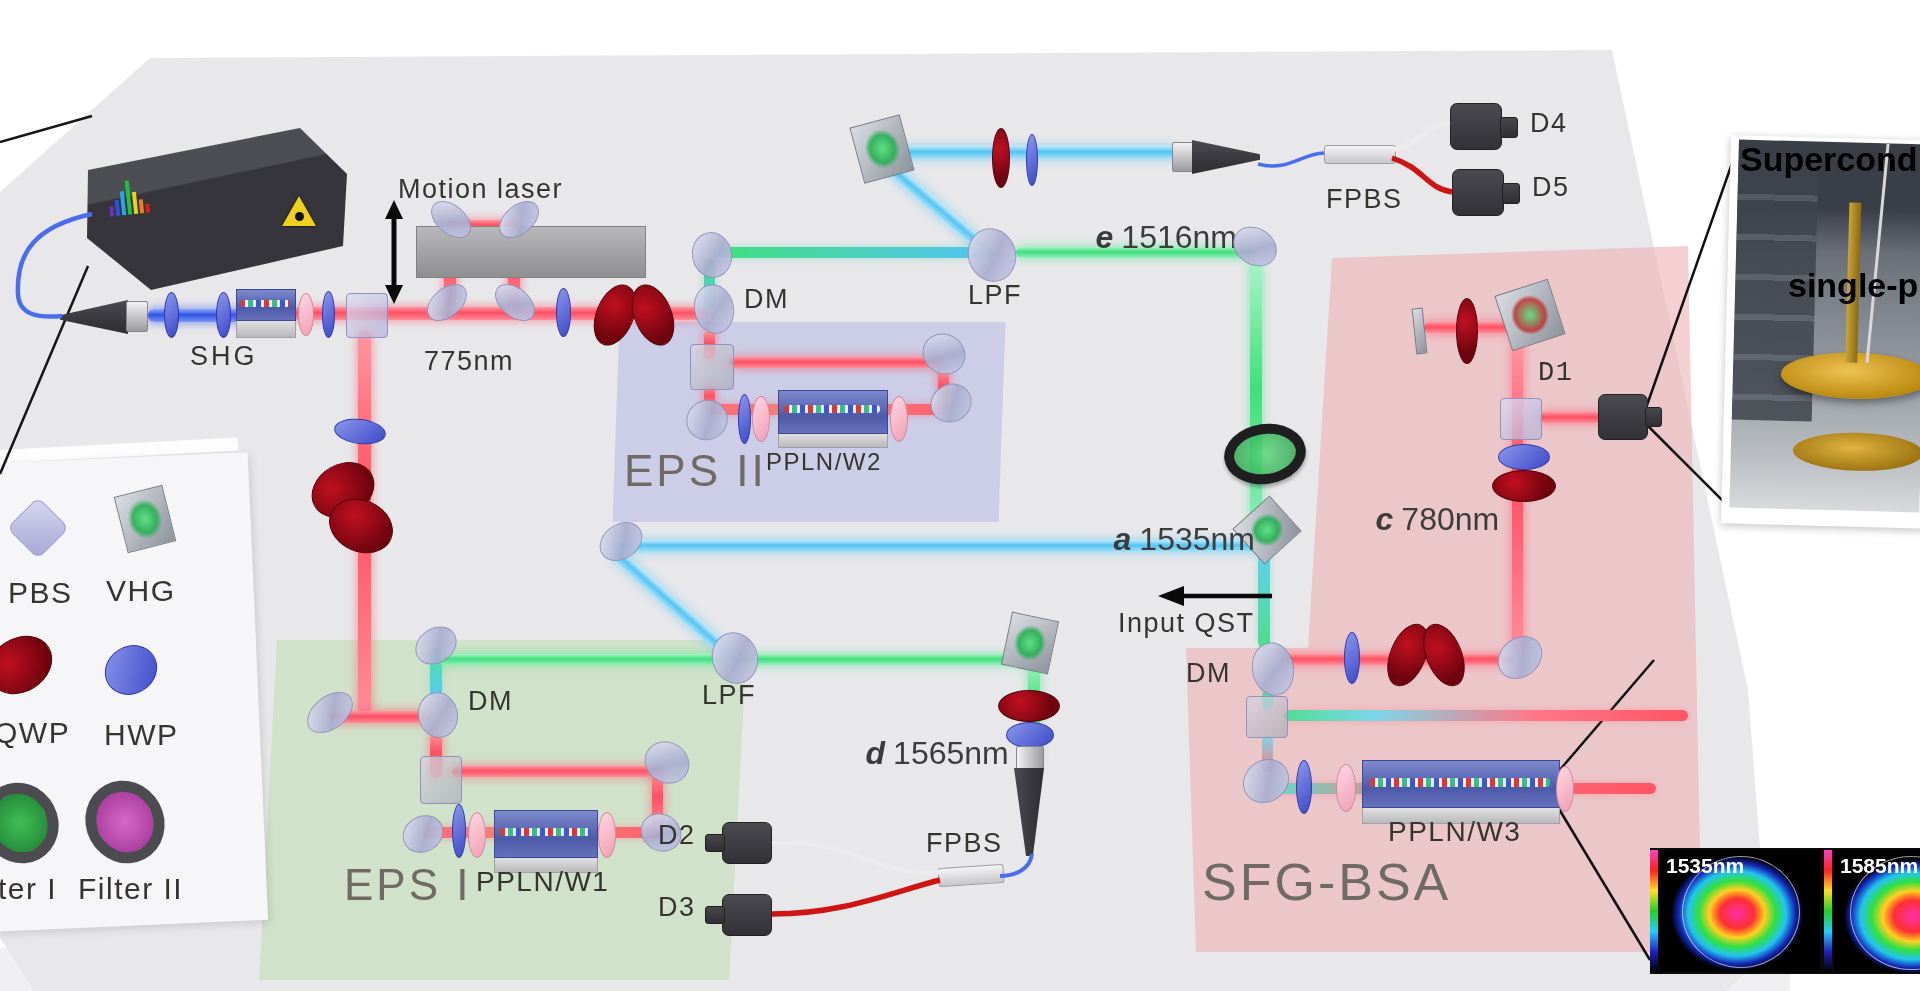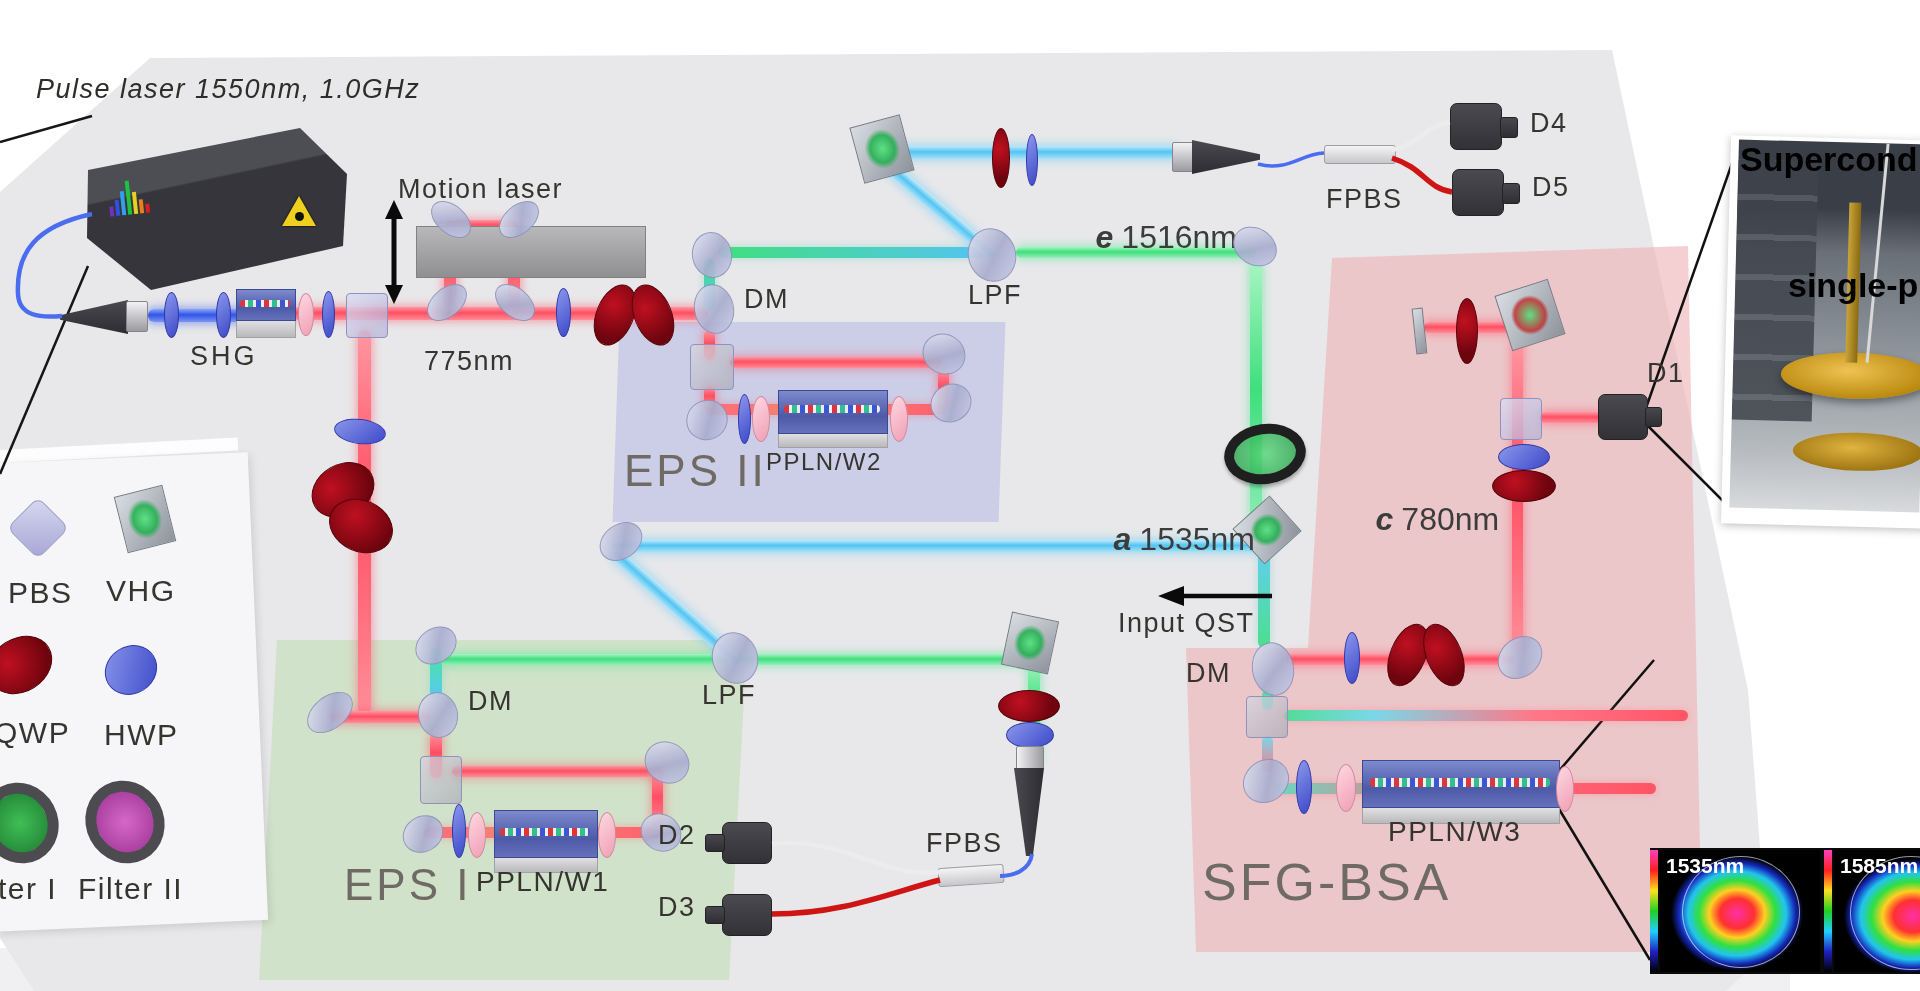--- a/index.html
+++ b/index.html
@@ -91,21 +91,20 @@
       <i style="width:4px;height:16px;background:#3050e0;"></i>
     <i style="width:4px;height:24px;background:#30a0e8;"></i>
       <i style="width:4px;height:34px;background:#20c040;"></i>
     <i style="width:4px;height:22px;background:#e8d020;"></i>
       <i style="width:4px;height:14px;background:#e88020;"></i>
     <i style="width:4px;height:9px;background:#d82020;"></i>
   </div>
   <div class="abs" style="left:282px;top:196px;width:0;height:0;border-left:17px solid transparent;border-right:17px solid transparent;
               border-bottom:30px solid #efd01e;filter:drop-shadow(0 0 1px #000);"></div>
   <div class="abs" style="left:295px;top:212px;width:9px;height:9px;background:#111;border-radius:50%;"></div>
-  <div class="lbl" style="left:36px;top:74px;font-style:italic;color:#2e2d29;">Pulse laser 1550nm, 1.0GHz</div>
 
   <div class="beam blue" style="left:148px;top:309px;width:96px;height:13px;"></div>
   <div class="beam red" style="left:292px;top:307px;width:416px;height:13px;"></div>
   <div class="beam red" style="left:444px;top:228px;width:12px;height:82px;"></div>
   <div class="beam red" style="left:508px;top:228px;width:12px;height:82px;"></div>
   <div class="beam red" style="left:446px;top:220px;width:72px;height:11px;"></div>
   <div class="beam red" style="left:358px;top:330px;width:13px;height:384px;"></div>
   <div class="beam red" style="left:330px;top:711px;width:100px;height:12px;"></div>
   <div class="beam red" style="left:430px;top:732px;width:12px;height:46px;"></div>
   <div class="beam" style="left:424px;top:827px;width:240px;height:11px;background:linear-gradient(90deg,#ff6a78,#f2886e 40%,#ff5f70);box-shadow:0 0 8px rgba(255,90,105,.4);"></div>
@@ -241,20 +240,23 @@
   <div class="wp-dark" style="left:998px;top:690px;width:60px;height:30px;"></div>
   <div class="lens b" style="left:1006px;top:722px;width:46px;height:24px;"></div>
   <div class="abs" style="left:1016px;top:746px;width:26px;height:22px;background:linear-gradient(90deg,#f2f2f4,#9b9ba0);border:1px solid #85858a;border-radius:2px;"></div>
   <div class="abs" style="left:1014px;top:768px;width:30px;height:88px;background:linear-gradient(90deg,#4a4a50,#2c2c31);
               clip-path:polygon(0 0,100% 0,63% 100%,40% 100%);"></div>
   <div class="fpbs" style="left:938px;top:866px;width:64px;height:17px;transform:rotate(-4deg);"></div>
   <div class="det" style="left:722px;top:822px;width:48px;height:40px;"></div>
   <div class="stub" style="left:705px;top:834px;width:18px;height:16px;"></div>
   <div class="det" style="left:722px;top:894px;width:48px;height:40px;"></div>
   <div class="stub" style="left:705px;top:906px;width:18px;height:16px;"></div>
+  <div class="mode" style="left:830px;top:698px;">
+    <b>d</b><span>1565nm</span>
+  </div>
   <div class="lbl" style="left:658px;top:820px;">D2</div>
   <div class="lbl" style="left:658px;top:892px;">D3</div>
   <div class="lbl" style="left:926px;top:828px;">FPBS</div>
 
   <div class="plate" style="left:1414px;top:308px;width:9px;height:44px;transform:rotate(-6deg);"></div>
   <div class="wp-dark" style="left:1456px;top:298px;width:20px;height:64px;"></div>
   <div class="plate" style="left:1502px;top:286px;width:54px;height:56px;transform:rotate(-18deg);">
        <div class="sheen" style="background:radial-gradient(closest-side,#4fe87a,#c03030 80%,transparent);"></div>
     </div>
   <div class="cube" style="left:1500px;top:398px;width:40px;height:40px;"></div>
@@ -271,21 +273,21 @@
   <div class="mirror" style="left:1242px;top:760px;width:46px;height:40px;transform:rotate(-35deg);"></div>
   <div class="lens b" style="left:1296px;top:760px;width:14px;height:52px;"></div>
   <div class="lens p" style="left:1336px;top:764px;width:18px;height:46px;"></div>
   <div class="cbase" style="left:1362px;top:804px;width:196px;height:18px;"></div>
   <div class="crystal" style="left:1362px;top:760px;width:196px;height:46px;"></div>
   <div class="dashes" style="left:1370px;top:778px;width:180px;height:9px;"></div>
   <div class="lens p" style="left:1556px;top:766px;width:16px;height:44px;"></div>
   <div class="mode" style="left:1340px;top:464px;">
     <b>c</b><span>780nm</span>
   </div>
-  <div class="lbl" style="left:1647px;top:358px;">D1</div>
+  <div class="lbl" style="left:1538px;top:358px;font-family:Liberation Mono, monospace;">D1</div>
   <div class="lbl" style="left:1186px;top:658px;">DM</div>
   <div class="lbl" style="left:1388px;top:816px;font-size:28px;">PPLN/W3</div>
   <div class="lbl-big" style="left:1202px;top:852px;font-size:52px;">SFG-BSA</div>
 
   <div class="abs" style="left:1726px;top:138px;width:200px;height:378px;background:#fff;padding:4px 0 6px 8px;transform:rotate(1.5deg);box-shadow:0 2px 8px rgba(0,0,0,.25);">
     <div class="abs" style="left:8px;top:4px;width:190px;height:368px;overflow:hidden;
          background:linear-gradient(180deg,#3a3e46 0 18%,#6a7078 30%,#8c9299 55%,#b8bcc0 85%,#d8dadc);">
       <div class="abs" style="left:0;top:20px;width:80px;height:260px;
            background:repeating-linear-gradient(180deg,#3f444c 0 34px,#575e66 34px 40px);opacity:.85;"></div>
       <div class="abs" style="left:48px;top:210px;width:150px;height:46px;border-radius:50%;

